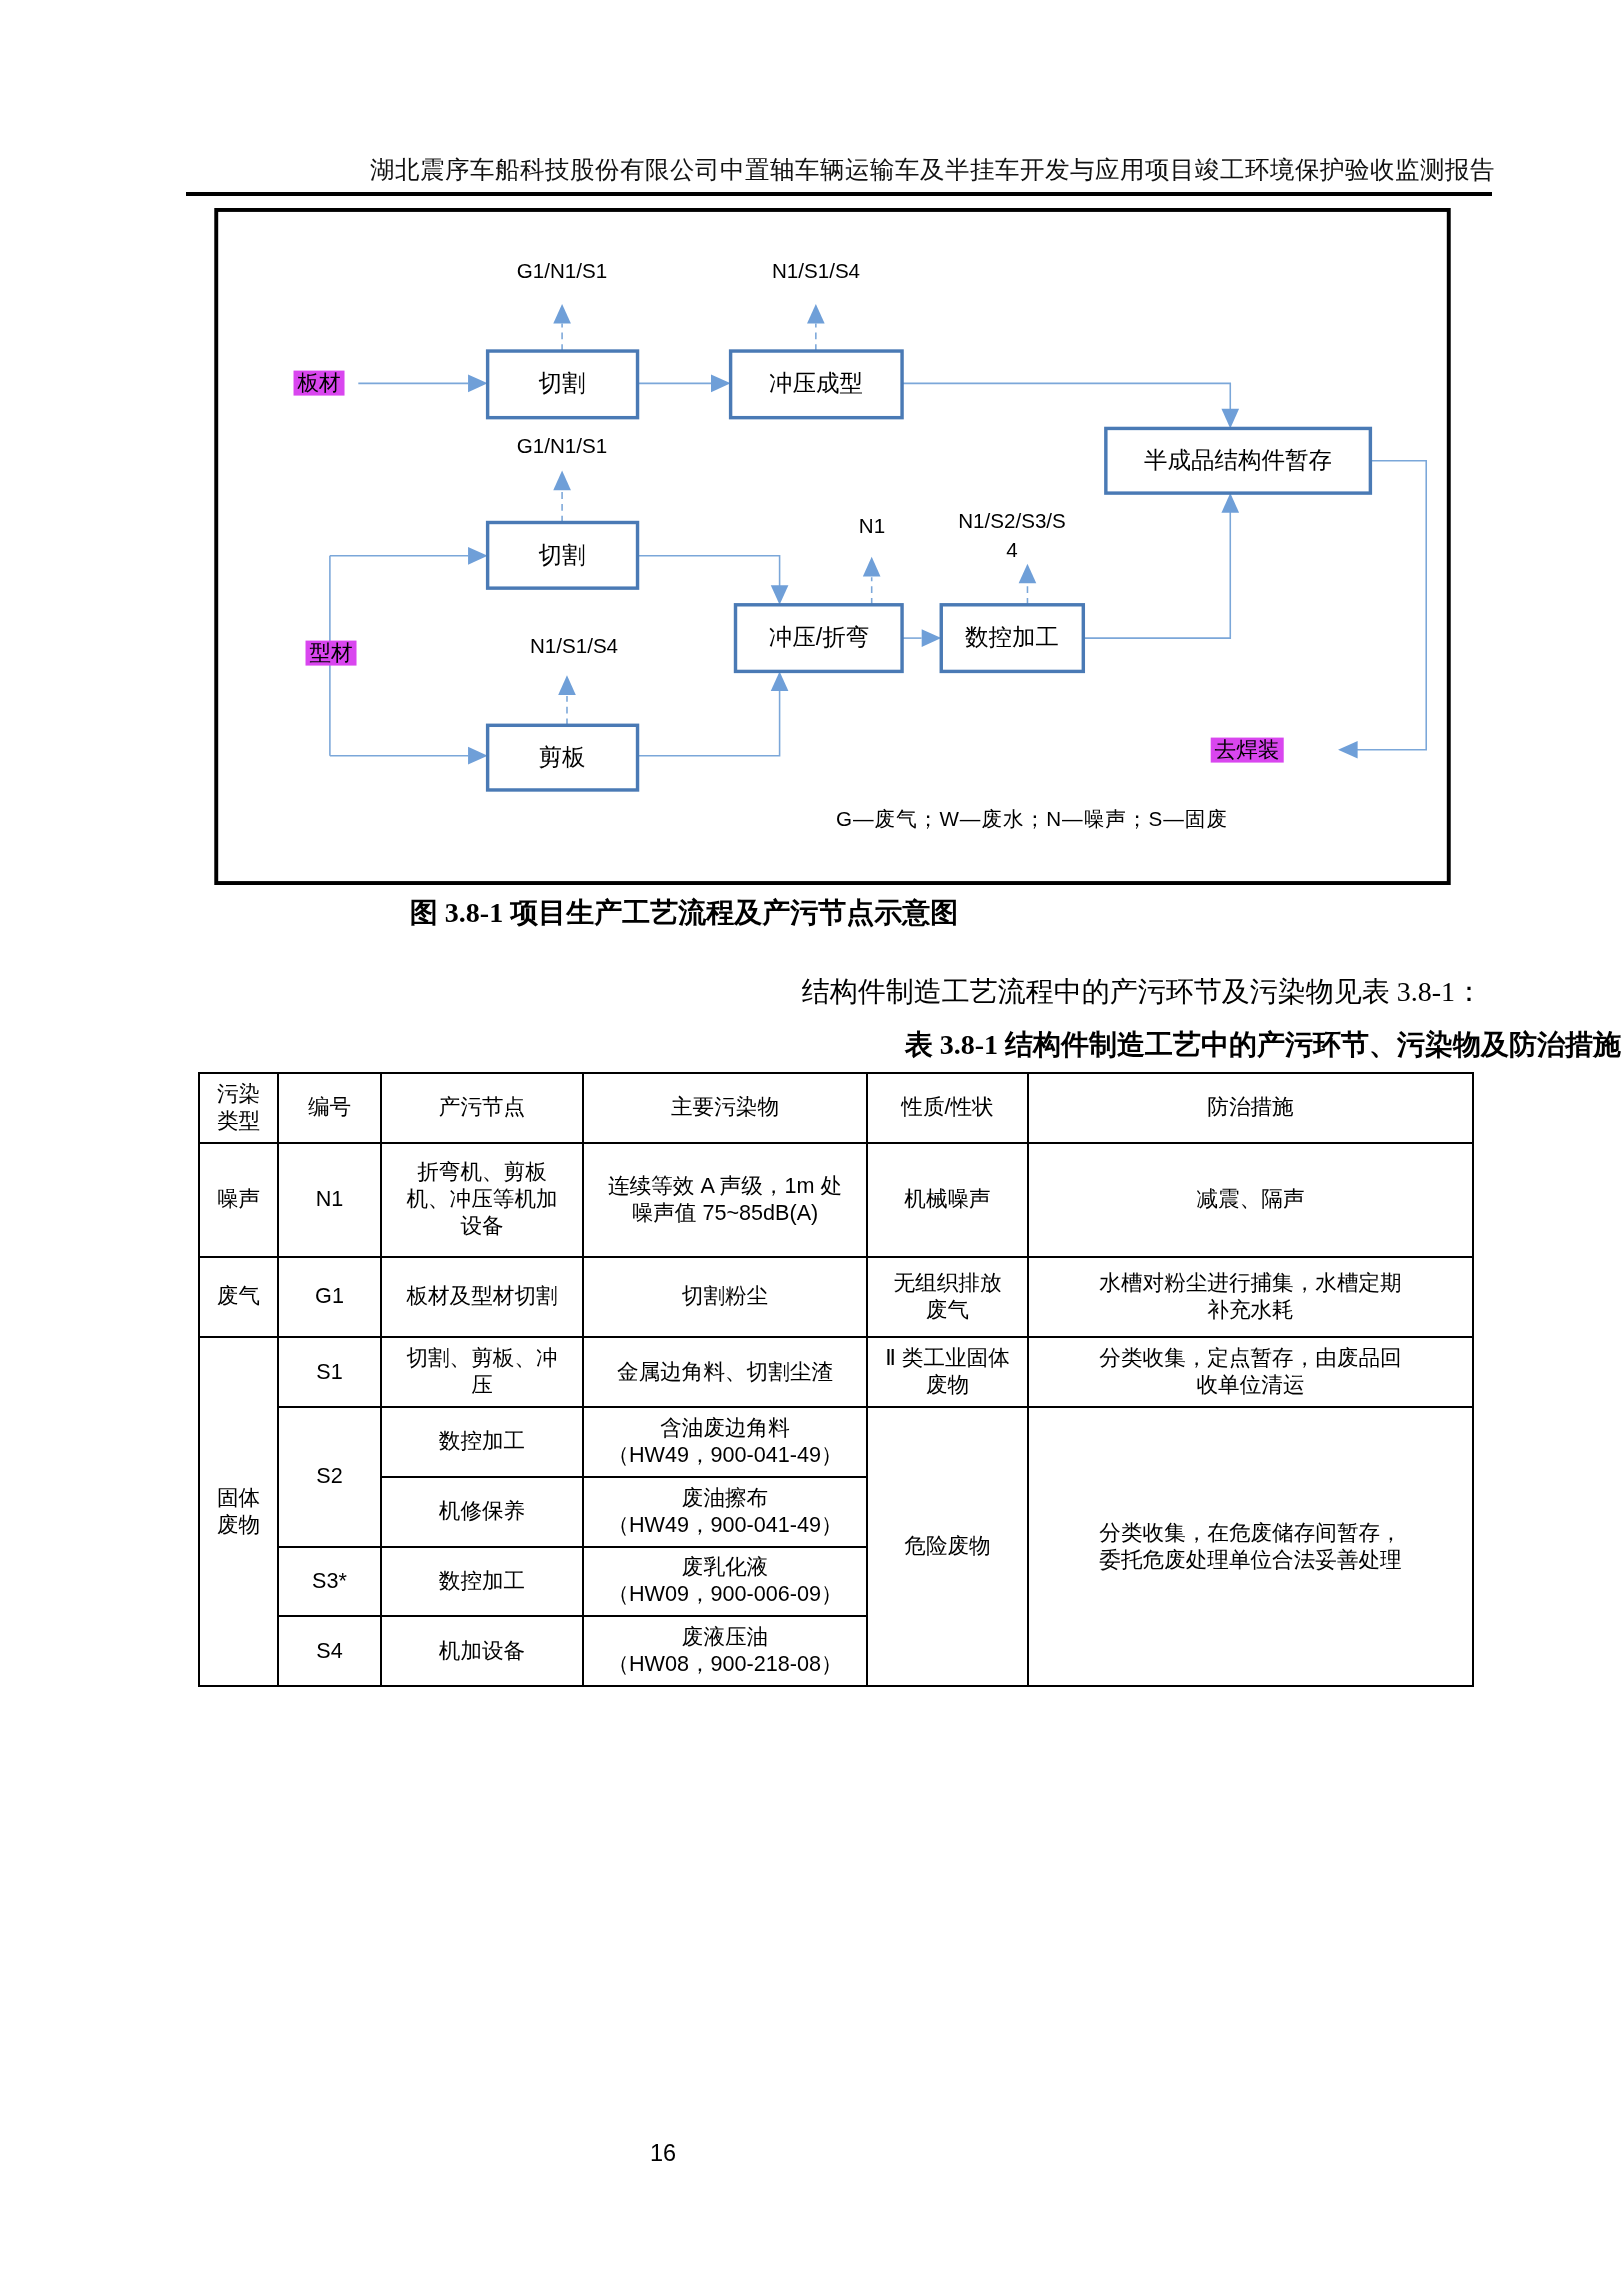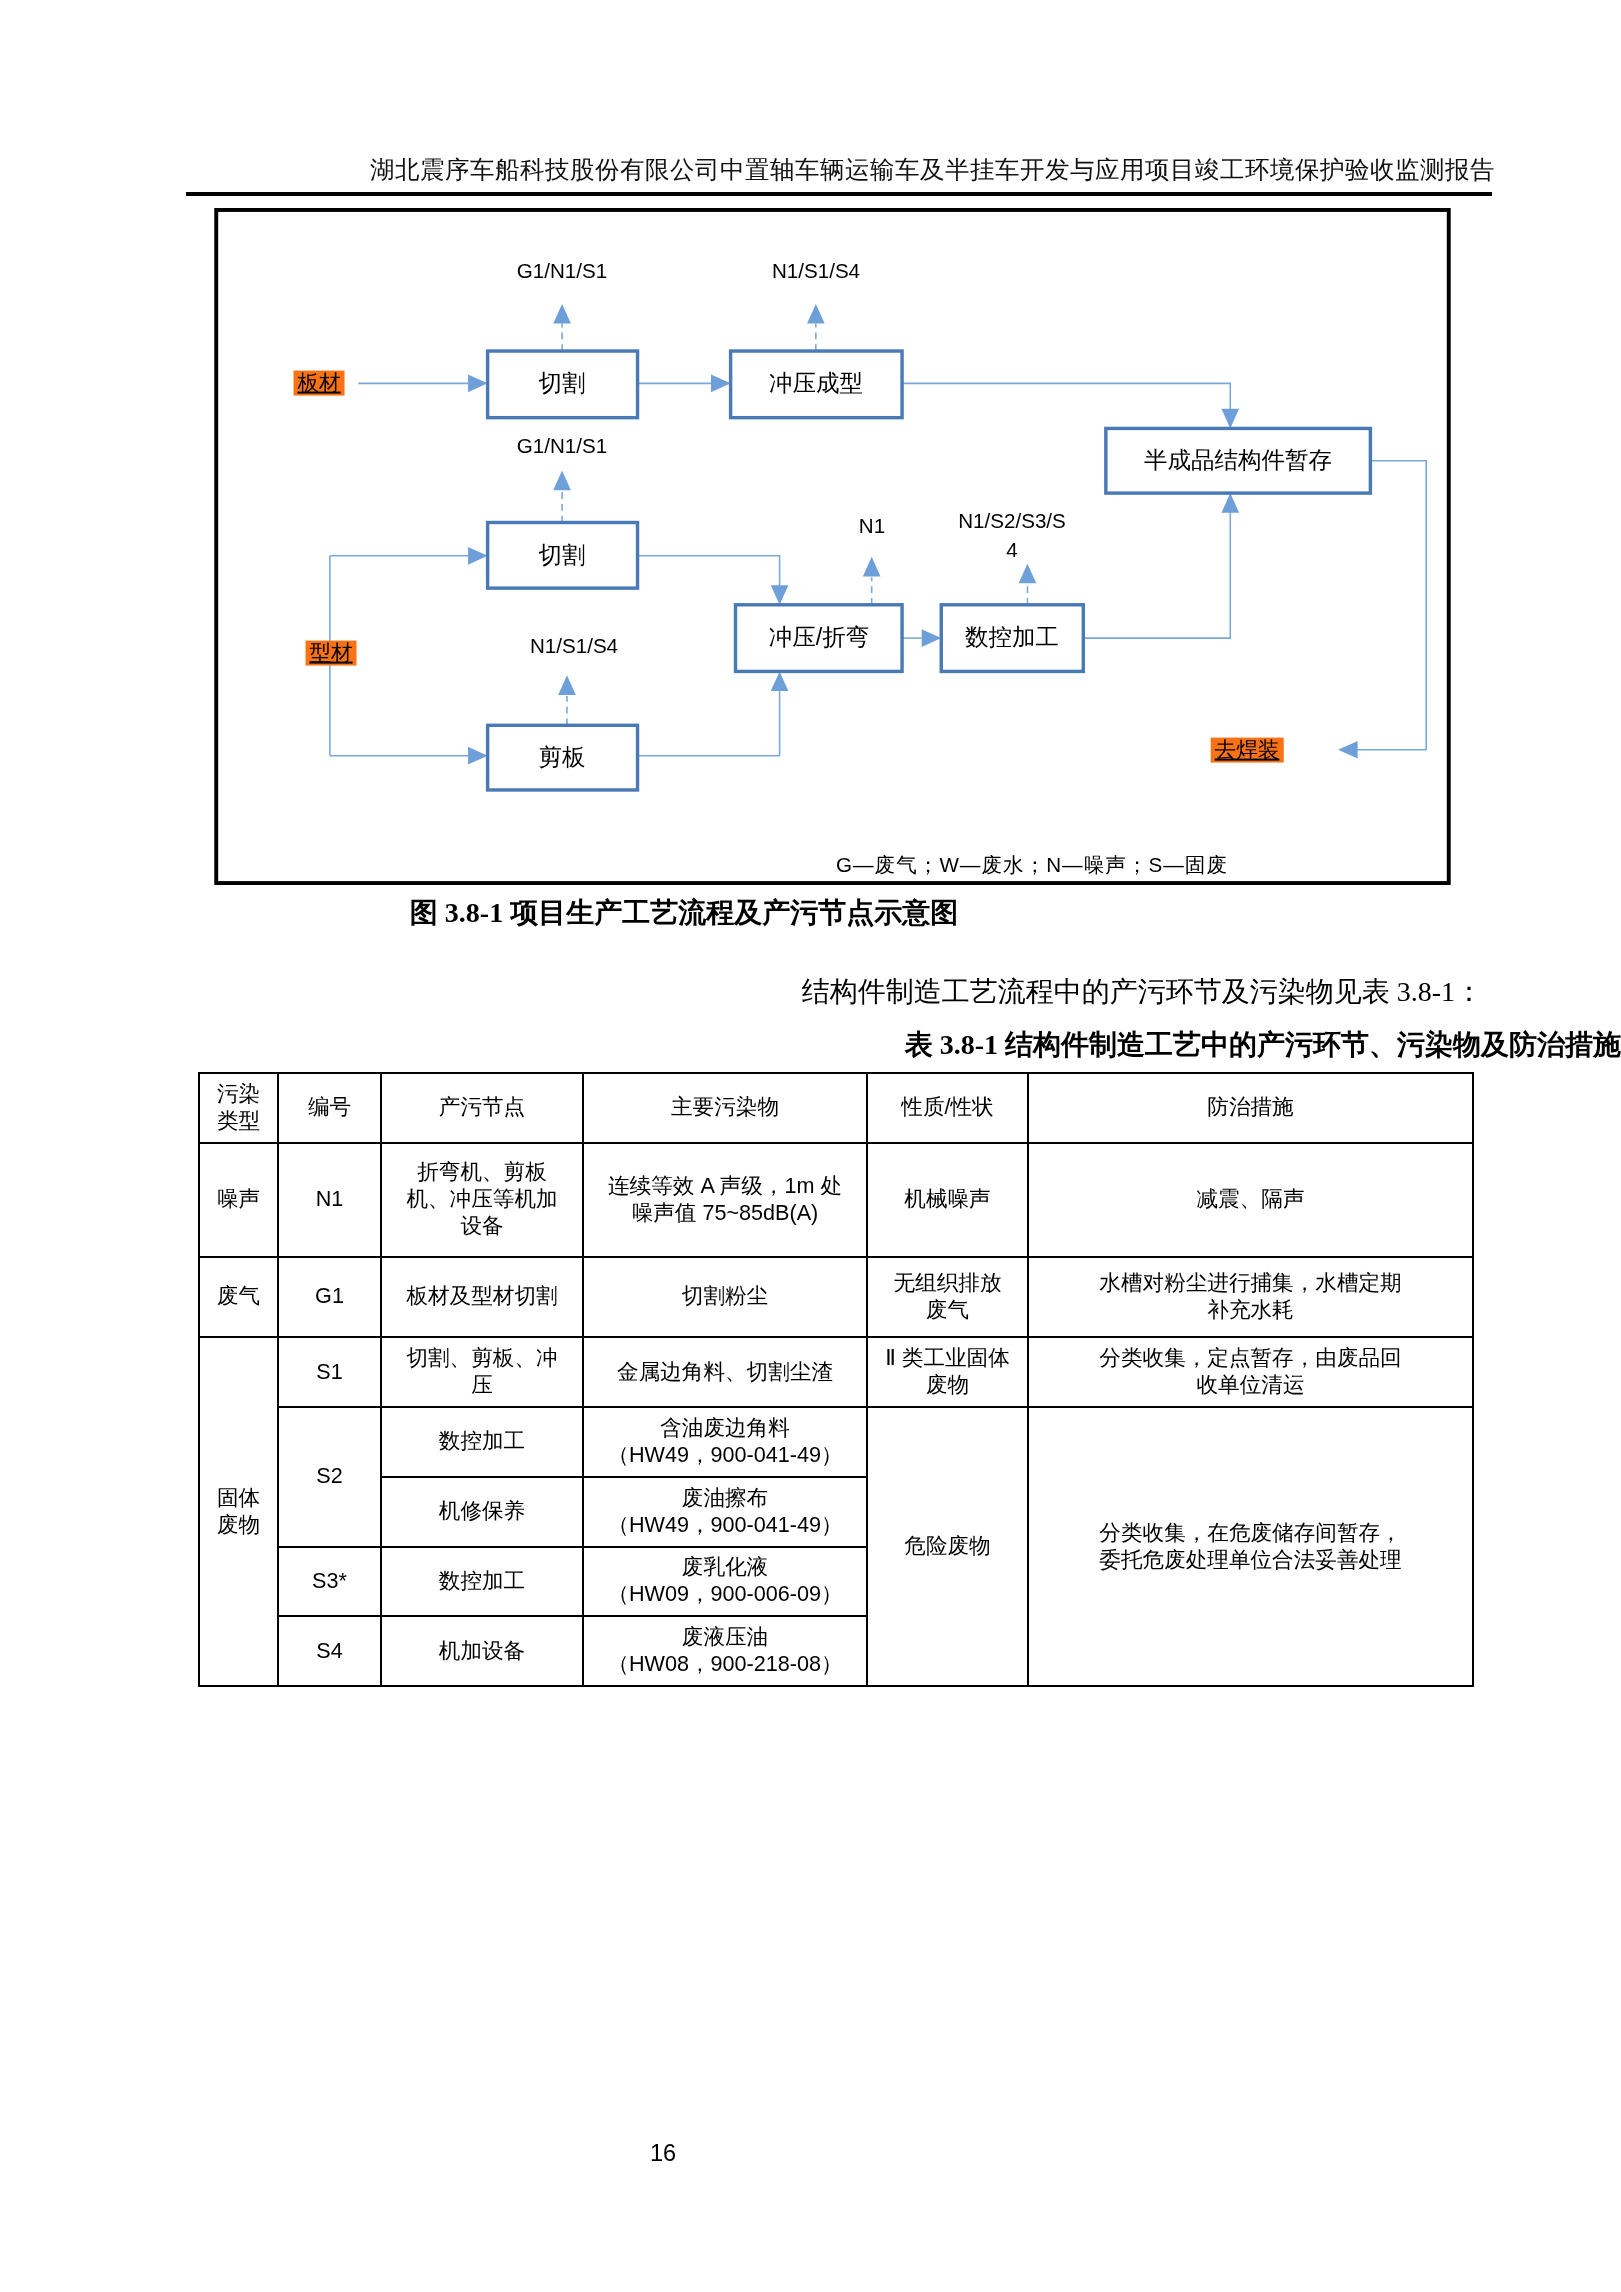--- a/index.html
+++ b/index.html
@@ -9,23 +9,23 @@
   }
   .serif{font-family:"Liberation Serif","DejaVu Serif",serif;text-align:right;}
   
   .doc-header{position:absolute;left:191px;top:153px;width:1304px;font-size:24.5px;letter-spacing:0.5px;color:#111;}
   .header-rule{position:absolute;left:186px;top:192px;width:1306px;height:3.9px;background:#000;}
   
   .fig-frame{position:absolute;left:214px;top:208px;width:1237px;height:677px;}
   .fig-frame svg{position:absolute;left:0;top:0;}
   .flabel{position:absolute;transform:translate(-50%,-50%);white-space:nowrap;line-height:1.15;text-align:center;}
   .f-node{font-size:23.5px;}
-  .f-io{font-size:21.6px;background:#f97316;padding:0 3.9px;text-decoration:underline;}
+  .f-io{font-size:21.6px;background:#d946ef;padding:0 3.9px;}
   .f-pol{font-size:20.6px;}
-  .f-legend{font-size:20.6px;letter-spacing:1px;margin-top:46px;}
+  .f-legend{font-size:20.6px;letter-spacing:1px;}
   
   .fig-caption{position:absolute;left:0;top:894px;width:1368px;text-align:center;font-size:28px;font-weight:bold;}
   .para{position:absolute;left:248px;top:973px;width:1235px;font-size:28px;}
   .tbl-title{position:absolute;left:0;top:1026px;width:1621px;text-align:right;font-size:28px;font-weight:bold;}
   
   .tbl-wrap{position:absolute;left:183px;top:1072px;width:1274px;margin-left:15px;}
   table{border-collapse:collapse;table-layout:fixed;width:1274px;font-size:21.6px;}
   td,th{border-left:2px solid #000;border-right:2px solid #000;border-top:2.9px solid #000;border-bottom:2.9px solid #000;
         text-align:center;vertical-align:middle;padding:6.9px 5.9px;font-weight:normal;
         white-space:pre-line;line-height:1.25;}

